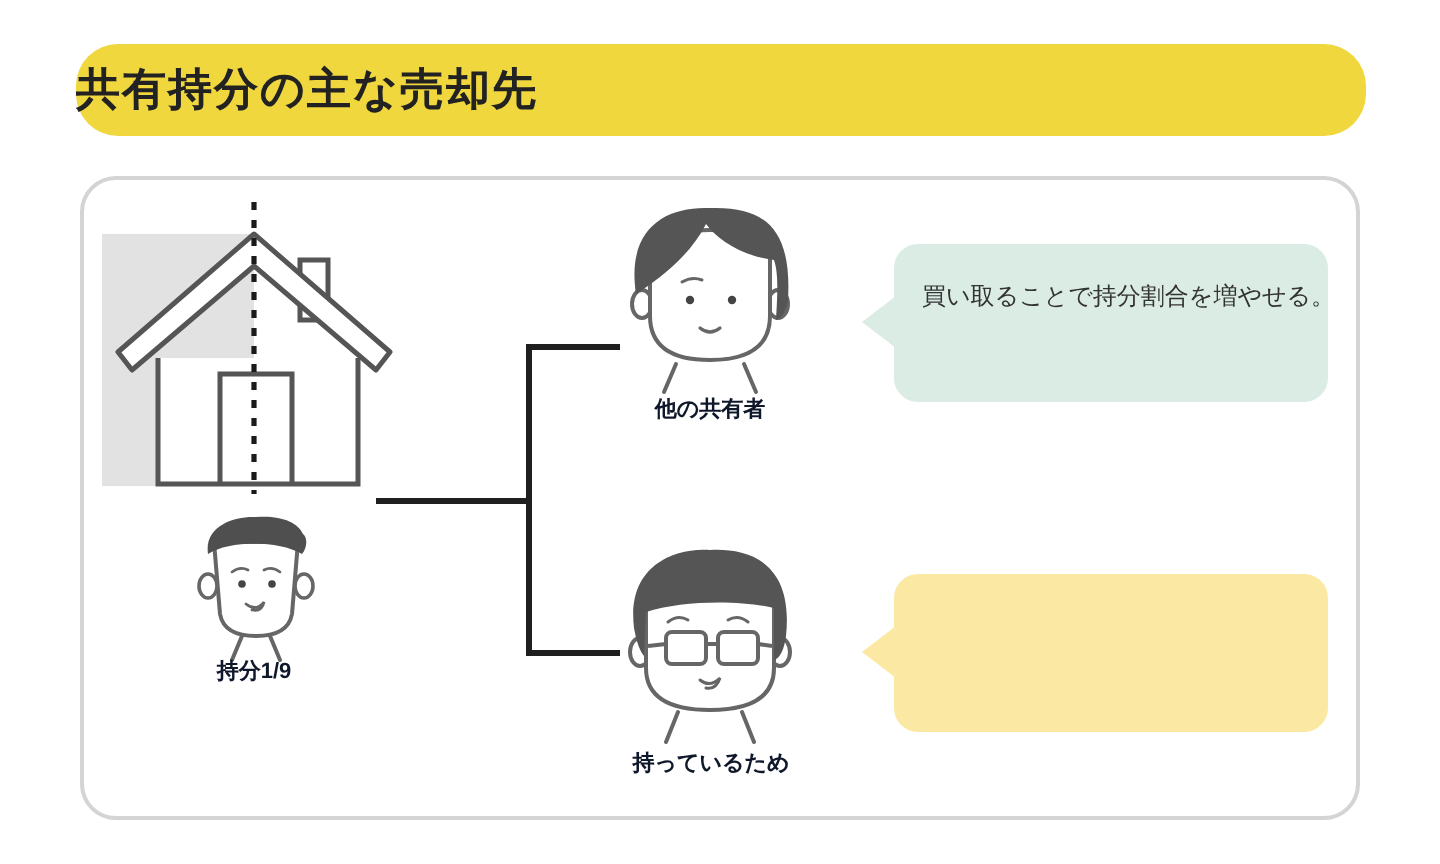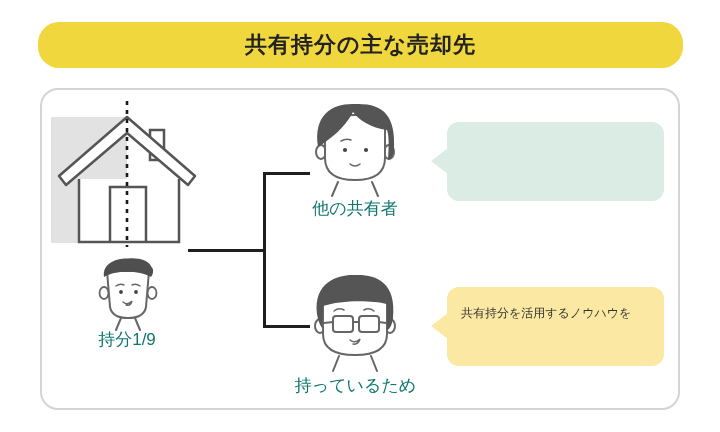--- a/index.html
+++ b/index.html
@@ -5,38 +5,38 @@
   html,body{margin:0;padding:0;background:#fff;}
   body{
     width:720px;height:432px;position:relative;overflow:hidden;
     font-family:"Liberation Sans","DejaVu Sans",sans-serif;color:#333;
   }
   .abs{position:absolute;}
 
   
   .banner{
     left:38px;top:22px;width:645px;height:46px;border-radius:21px;
-    background:#F0D73E;display:flex;align-items:center;justify-content:center;
+    background:#F0D73E;display:flex;align-items:center;justify-content:flex-start;
   }
   .banner h1{
     margin:0;font-size:22px;font-weight:700;color:#222;letter-spacing:1px;
   }
 
   
   .panel{
     left:40px;top:88px;width:640px;height:322px;
     border:2px solid #D4D4D4;border-radius:18px;background:#fff;box-sizing:border-box;
   }
 
   
   .line{background:#1F1F1F;}
 
   
   .person-label{
-    font-size:17px;color:#0f766e;text-align:center;white-space:nowrap;
+    font-size:11px;color:#0f172a;text-align:center;white-space:nowrap;font-weight:bold;
   }
 
   
   .bubble{
     width:217px;height:79px;border-radius:12px;box-sizing:border-box;
     padding:13px 12px 0 14px;font-size:12px;line-height:26px;color:#333;
     white-space:nowrap;
   }
   .bubble:before{
     content:"";position:absolute;left:-16px;top:26px;width:0;height:0;
@@ -98,20 +98,21 @@
   <path d="M38,41 Q43,38 48,40" fill="none" stroke="#666" stroke-width="1.5" stroke-linecap="round"></path>
   <circle cx="42" cy="50" r="2.1" fill="#444"></circle>
   <circle cx="63" cy="50" r="2.1" fill="#444"></circle>
   <path d="M47,64 Q52,68 57,64" fill="none" stroke="#666" stroke-width="1.6" stroke-linecap="round"></path>
   <path d="M35,82 L29,96" stroke="#666" stroke-width="2" stroke-linecap="round"></path>
   <path d="M69,82 L75,96" stroke="#666" stroke-width="2" stroke-linecap="round"></path>
 </svg>
 <div class="abs person-label" style="left:300px;top:197px;width:110px;">他の共有者</div>
 
 <div class="abs bubble bubble-green" style="left:447px;top:122px;">
+  <div>買い取ることで持分割合を増やせる。</div>
 </div>
 
 <svg class="abs" style="left:303px;top:272px;" width="104" height="100" viewBox="0 0 104 100">
   <ellipse cx="17" cy="54" rx="5" ry="7" fill="#fff" stroke="#666" stroke-width="2"></ellipse>
   <ellipse cx="87" cy="54" rx="5" ry="7" fill="#fff" stroke="#666" stroke-width="2"></ellipse>
   <path d="M20,30 L20,62 Q20,83 52,83 Q84,83 84,62 L84,30 Q84,17 52,17 Q20,17 20,30 Z" fill="#fff" stroke="#666" stroke-width="2"></path>
   <path d="M14,42 C10,8 38,2 52,3 C70,2 94,8 90,46 C89,53 87,57 84,58 L84,32 C68,28 38,28 20,34 L19,56 C16,52 15,47 14,42 Z" fill="#555"></path>
   <path d="M31,39 Q36,35 41,38" fill="none" stroke="#666" stroke-width="1.5" stroke-linecap="round"></path>
   <path d="M61,38 Q66,35 71,39" fill="none" stroke="#666" stroke-width="1.5" stroke-linecap="round"></path>
   <rect x="30" y="44" width="20" height="16" rx="3" fill="none" stroke="#666" stroke-width="2"></rect>
@@ -119,14 +120,13 @@
   <path d="M50,50 L56,50" stroke="#666" stroke-width="2"></path>
   <path d="M21,51 L30,50" stroke="#666" stroke-width="2"></path>
   <path d="M76,50 L83,51" stroke="#666" stroke-width="2"></path>
   <path d="M47,68 Q52,72 57,67 Q55,73 50,72" fill="none" stroke="#666" stroke-width="1.5" stroke-linecap="round"></path>
   <path d="M36,84 L30,99" stroke="#666" stroke-width="2" stroke-linecap="round"></path>
   <path d="M68,84 L74,99" stroke="#666" stroke-width="2" stroke-linecap="round"></path>
 </svg>
 <div class="abs person-label" style="left:293px;top:374px;width:125px;">持っているため</div>
 
 <div class="abs bubble bubble-yellow" style="left:447px;top:287px;">
-  <div>共有持分を活用するノウハウを</div>
 </div>
 
 </body></html>

